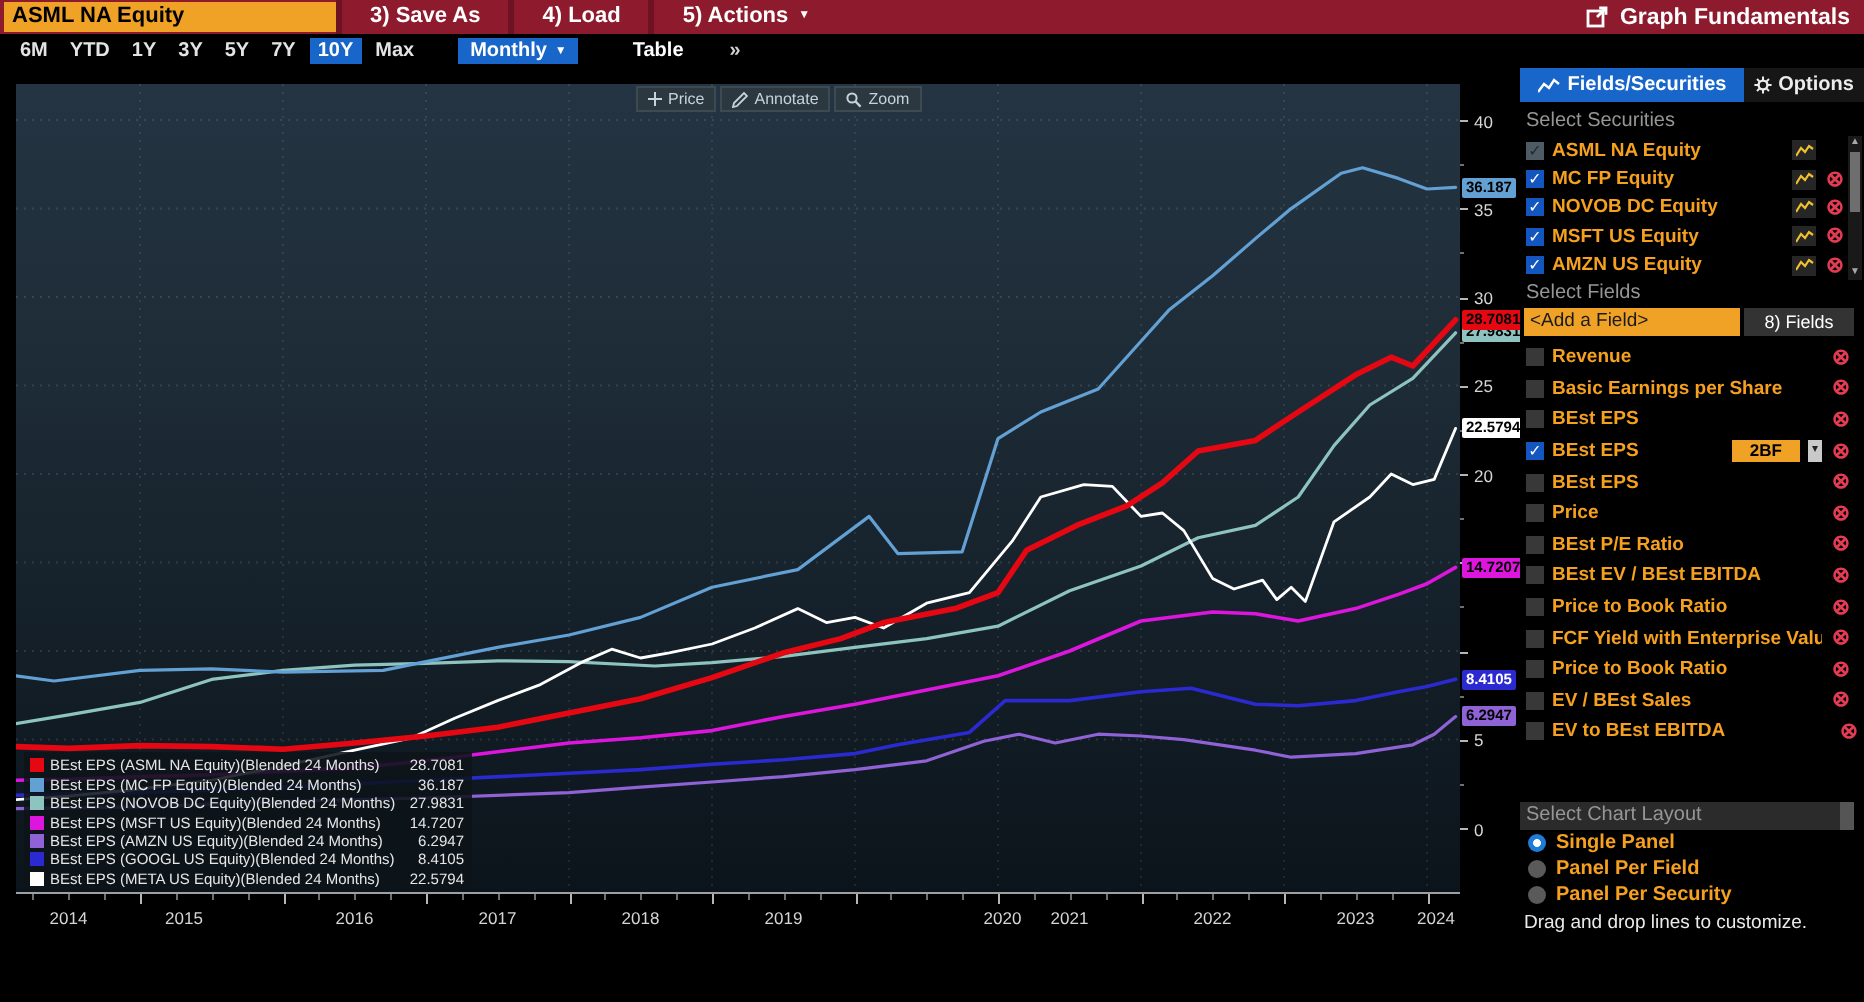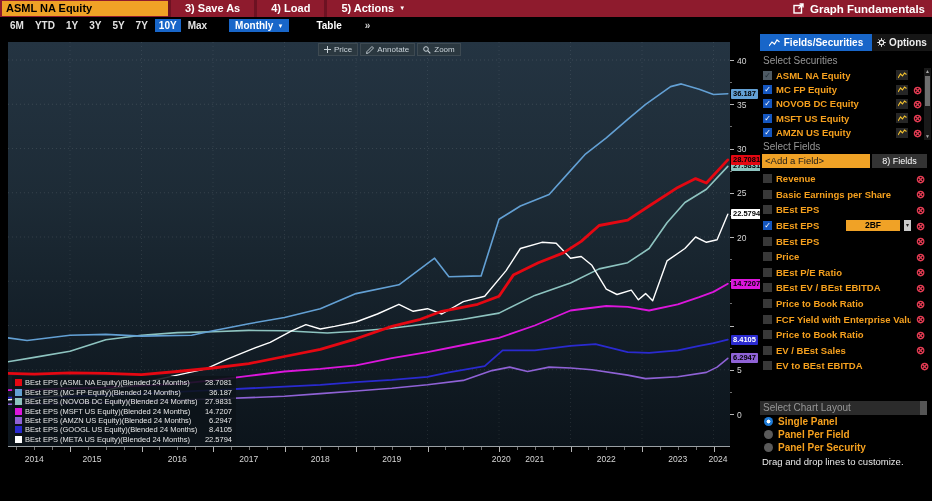--- a/index.html
+++ b/index.html
@@ -65,21 +65,21 @@
   .list-wrap{position:relative;}
   .item-row{display:flex;align-items:center;height:14.4px;padding-left:3px;gap:4px;}
   .field-row{height:15.6px;}
   .cbx{width:9px;height:9px;background:#383838;flex:none;display:flex;align-items:center;
        justify-content:center;font-size:8px;line-height:9px;color:#fff;}
   .cbx.on{background:#1456c0;}
   .cbx.dimmed{background:#4e5a64;color:#1e2a32;}
   .item-label{color:#f5a01e;font-size:9.5px;font-weight:bold;white-space:nowrap;overflow:hidden;flex:1;}
   .mini-chart{width:12px;height:10px;background:#262626;flex:none;display:flex;align-items:center;justify-content:center;}
   .remove{color:#e23b52;font-size:11px;width:11px;line-height:10px;text-align:center;flex:none;font-weight:bold;}
-  .tag-2bf{background:#f0a226;color:#000;font-size:8.5px;font-weight:bold;padding:0 19px;line-height:11px;flex:none;}
+  .tag-2bf{background:#f0a226;color:#000;font-size:8.5px;font-weight:bold;padding:0 9px;line-height:11px;flex:none;}
   .tag-dd{background:#c9c9c9;color:#222;font-size:6px;line-height:11px;padding:0 2px;flex:none;}
   .vscroll{position:absolute;right:1px;top:0;width:7px;background:#191919;}
   .vs-arrow{position:absolute;left:0;width:7px;height:7px;color:#a8a8a8;font-size:5px;line-height:7px;text-align:center;}
   .vs-thumb{position:absolute;left:1px;width:5px;background:#6e6e6e;}
   .radio-row{display:flex;align-items:center;gap:5px;height:13px;padding-left:4px;color:#f5a01e;
              font-size:10px;font-weight:bold;}
   .radio{width:9px;height:9px;border-radius:50%;background:#5a5a5a;flex:none;}
   .radio.sel{background:radial-gradient(circle,#ffffff 0 28%,#1e7bd7 34%);}
   .hint{color:#eaeaea;font-size:9.5px;padding:2px 0 0 2px;white-space:nowrap;}
   .nub{position:absolute;right:0;top:0;width:7px;height:100%;background:#555;}

